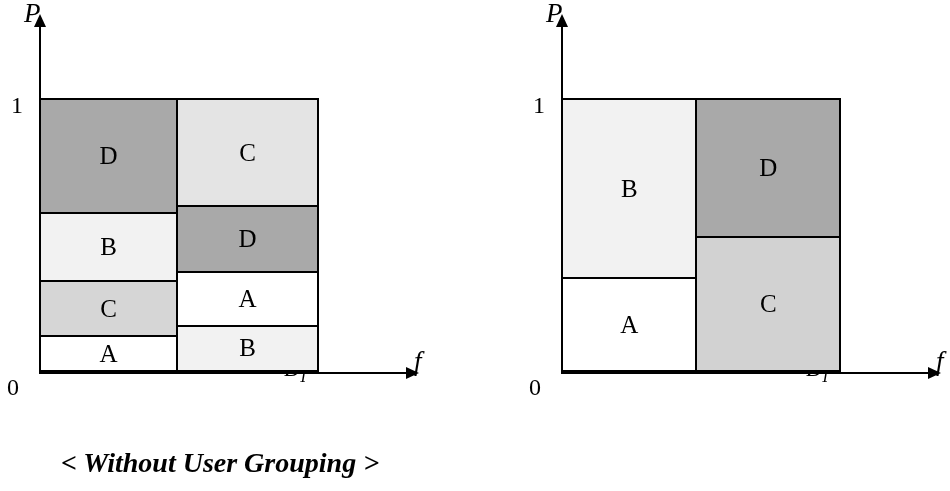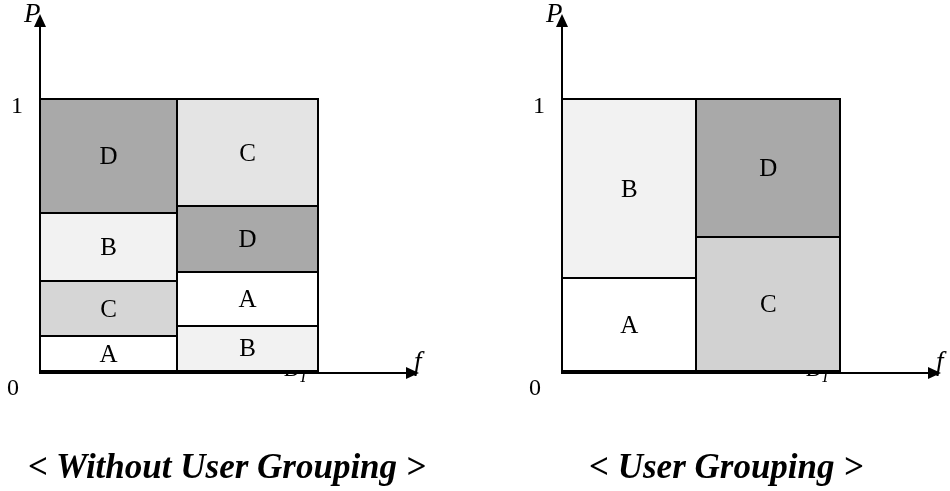--- a/index.html
+++ b/index.html
@@ -52,21 +52,21 @@
   .col { display:flex; flex-direction:column; height:100%; }
   .col + .col { border-left:2px solid #000; }
   .region {
     display:flex; align-items:center; justify-content:center;
     font-size:25px; color:#000; overflow:hidden;
   }
   .region + .region { border-top:2px solid #000; }
 
   
   .caption {
-    position:absolute; top:447px; font-size:35px;
+    position:absolute; top:447px; font-size:28px;
     font-style:italic; font-weight:bold; text-align:center; white-space:nowrap;padding-left:28px;
   }
   section[data-diagram="0"] .caption { left:0;  width:412px; }
   section[data-diagram="1"] .caption { left:39px; width:280px; }
 </style>
 </head>
 <body>
 
 <div class="figure">
 
@@ -138,16 +138,15 @@
         </div>
         <div class="col" style="width: 52%;">
           <div class="region" style="height: 50.4%; background: rgb(169, 169, 169);">
             <span>D</span>
           </div>
           <div class="region" style="height: 49.6%; background: rgb(210, 210, 210);">
             <span>C</span>
           </div>
         </div>
       </div>
-    <div class="caption">&lt; User Grouping &gt;</div>
   </section>
 
 </div>
 
 </body></html>

